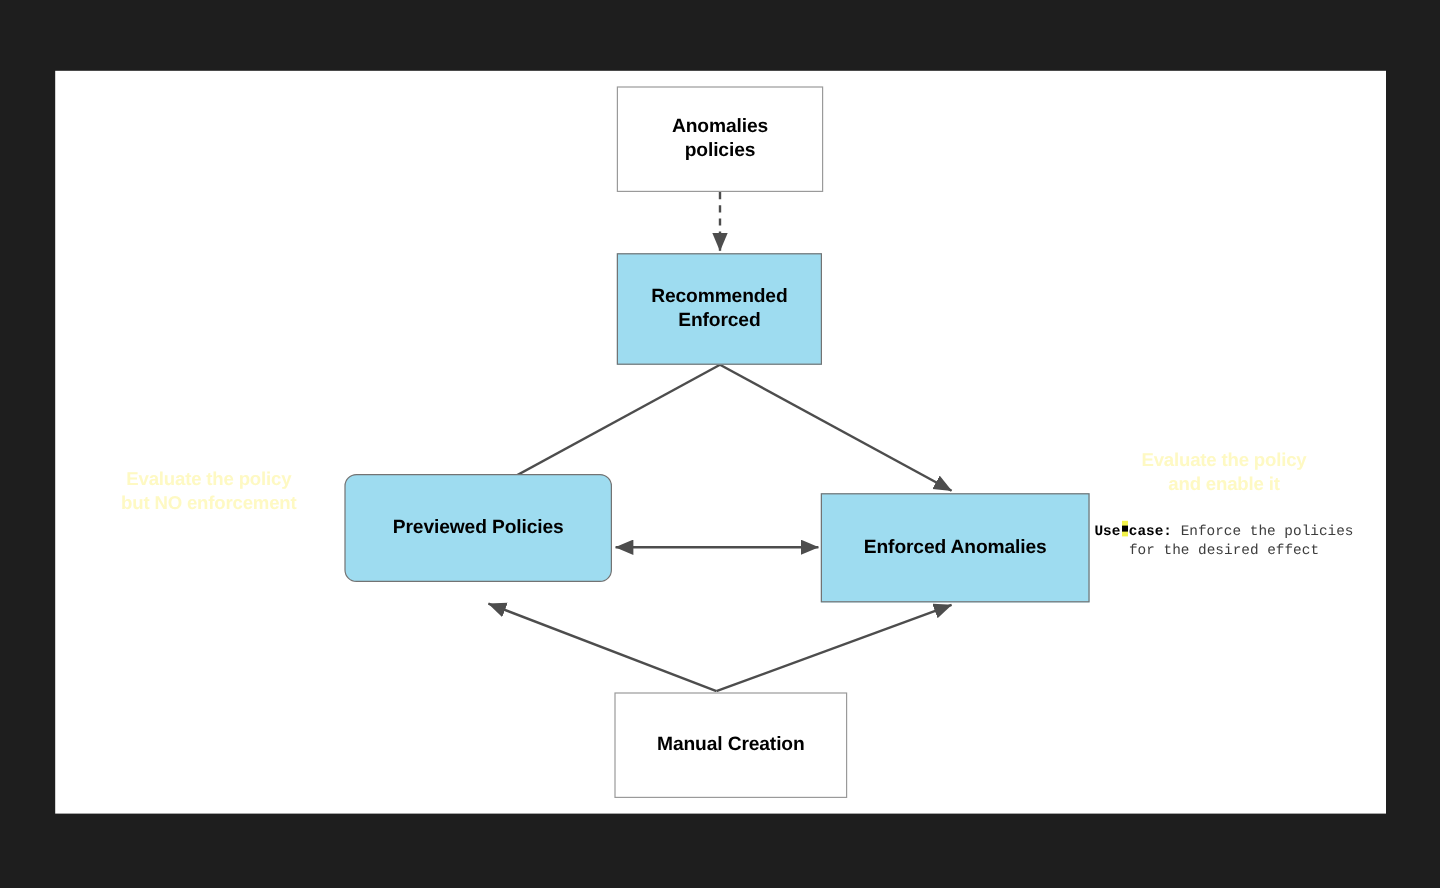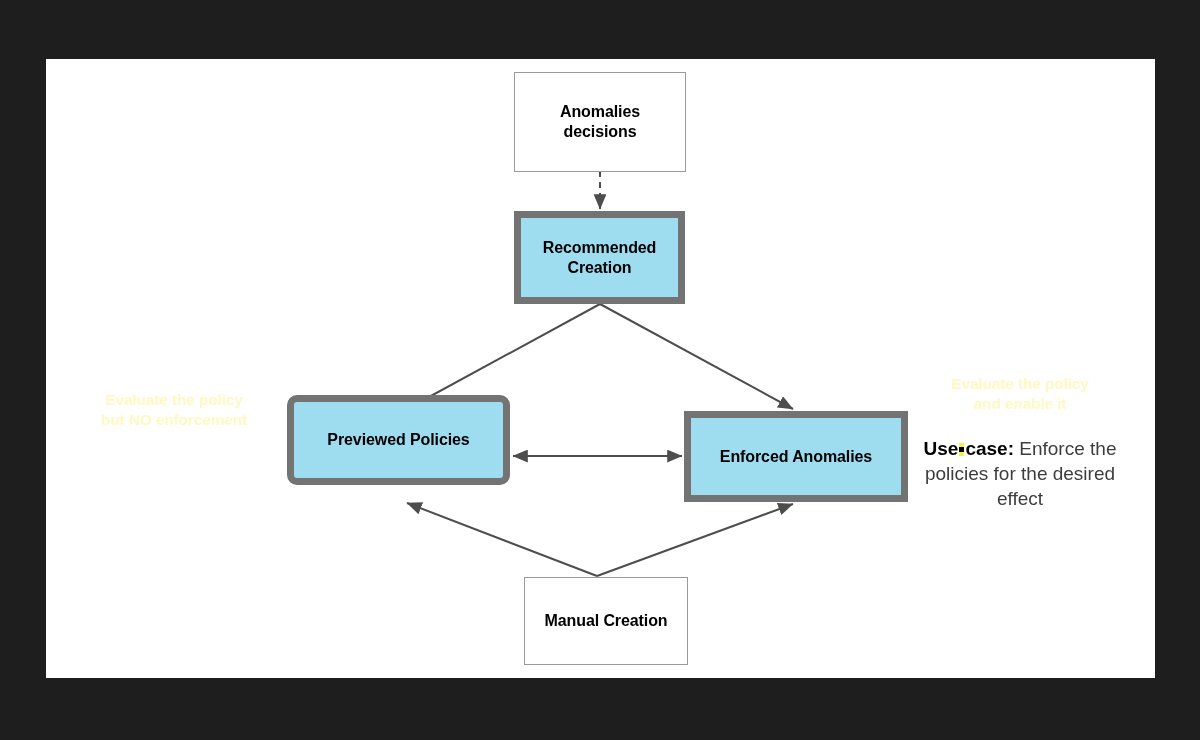--- a/index.html
+++ b/index.html
@@ -39,60 +39,61 @@
     color: #000000;
     line-height: 1.25;
     letter-spacing: -0.1px;
   }
   .node-plain {
     background: #ffffff;
     border: 1px solid #9a9a9a;
   }
   .node-blue {
     background: #9edcf0;
-    border: 7px solid #737373;
+    border: 1px solid #737373;
   }
   #node-anomalies-detection {
-    left: 514px; top: 72px; width: 172px; height: 100px;
+    left: 514px; top: 72px; width: 172px; height: 88px;
     font-size: 16px;
   }
   #node-recommended-policies {
     left: 514px; top: 211px; width: 171px; height: 93px;
     font-size: 16px;
   }
   #node-previewed-policies {
     left: 287px; top: 395px; width: 223px; height: 90px;
     font-size: 16px;
     border-radius: 10px;
   }
   #node-enforced-policies {
     left: 684px; top: 411px; width: 224px; height: 91px;
     font-size: 16px;
   }
   #node-manual-creation {
-    left: 524px; top: 577px; width: 164px; height: 88px;
+    left: 512px; top: 577px; width: 194px; height: 88px;
     font-size: 16px;
   }
   .annotation {
     position: absolute;
     text-align: center;
     color: #3d3d3d;
     line-height: 1.32;
   }
   .annotation-heading {
     font-size: 15.5px;
     font-weight: bold;
     color: #fef9c3;
     letter-spacing: -0.15px;
   }
   .annotation-body {
-    font-size: 19px;
+    font-size: 12px;
     font-weight: normal;
     margin-top: 21px;
     color: #3d3d3d;
+    font-family: Liberation Mono, monospace;
   }
   .annotation-body .lead {
     font-weight: bold;
     color: #000000;
   }
   .sep-dot {
     display: inline-block;
     width: 5px;
     height: 5px;
     background: #000000;
@@ -129,28 +130,28 @@
   <line x1="513" y1="456" x2="682" y2="456" stroke="#4d4d4d" stroke-width="2" marker-end="url(#arrow-end)" marker-start="url(#arrow-start)"></line>
 
   <line x1="597" y1="576" x2="407" y2="503" stroke="#4d4d4d" stroke-width="2" marker-end="url(#arrow-end)"></line>
 
   <line x1="597" y1="576" x2="793" y2="504" stroke="#4d4d4d" stroke-width="2" marker-end="url(#arrow-end)"></line>
 </svg>
 
 <div class="node node-plain" id="node-anomalies-detection">
   <div>
     <span>Anomalies</span><br>
-    <span>decisions</span>
+    <span>policies</span>
   </div>
 </div>
 
 <div class="node node-blue" id="node-recommended-policies">
   <div>
     <span>Recommended</span><br>
-    <span>Creation</span>
+    <span>Enforced</span>
   </div>
 </div>
 
 <div class="node node-blue" id="node-previewed-policies">
   <span>Previewed Policies</span>
 </div>
 
 <div class="node node-blue" id="node-enforced-policies">
   <span>Enforced Anomalies</span>
 </div>

